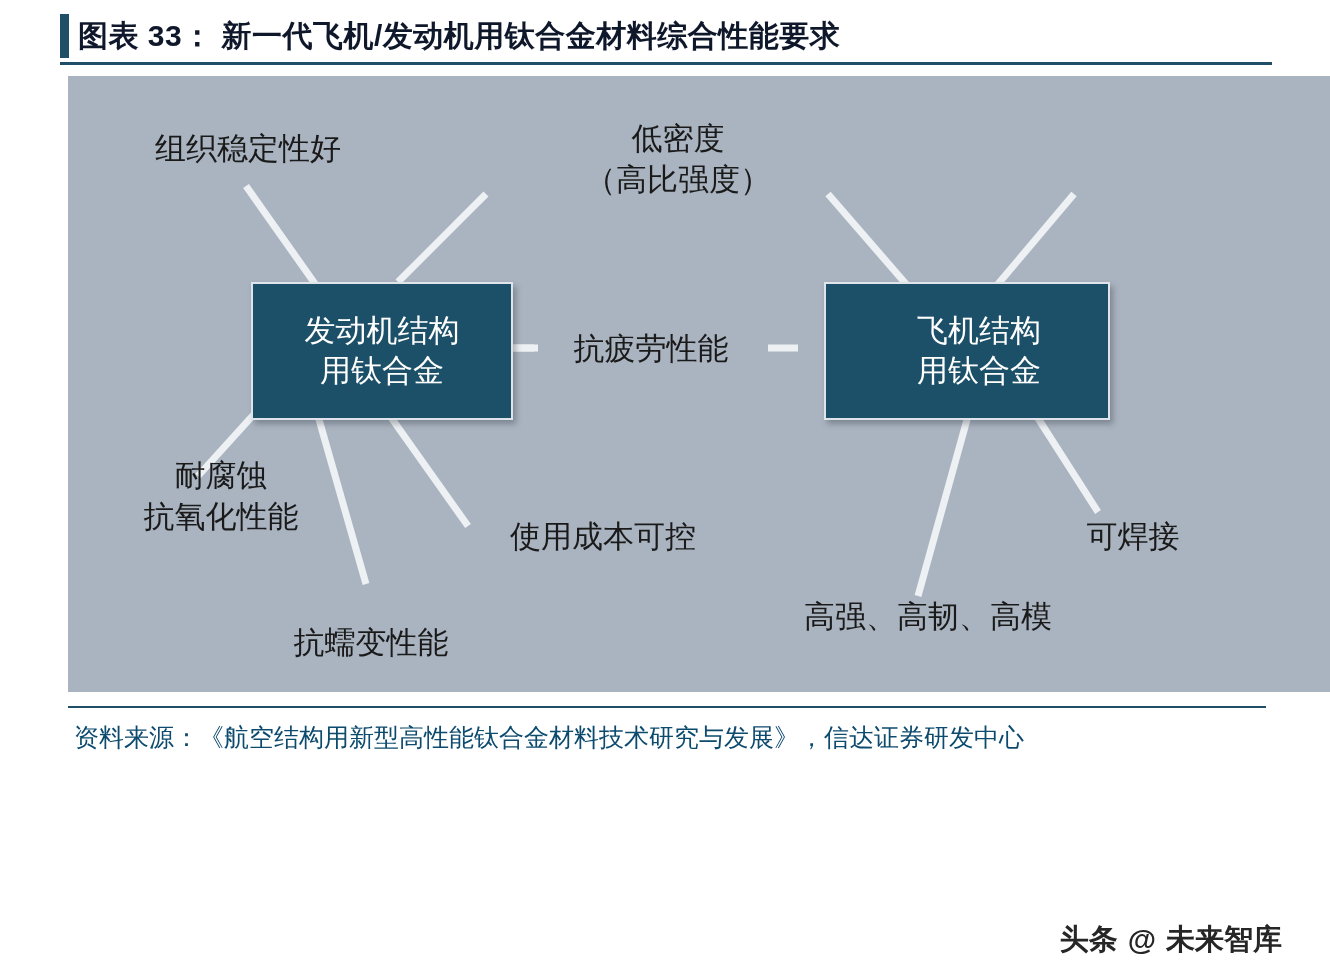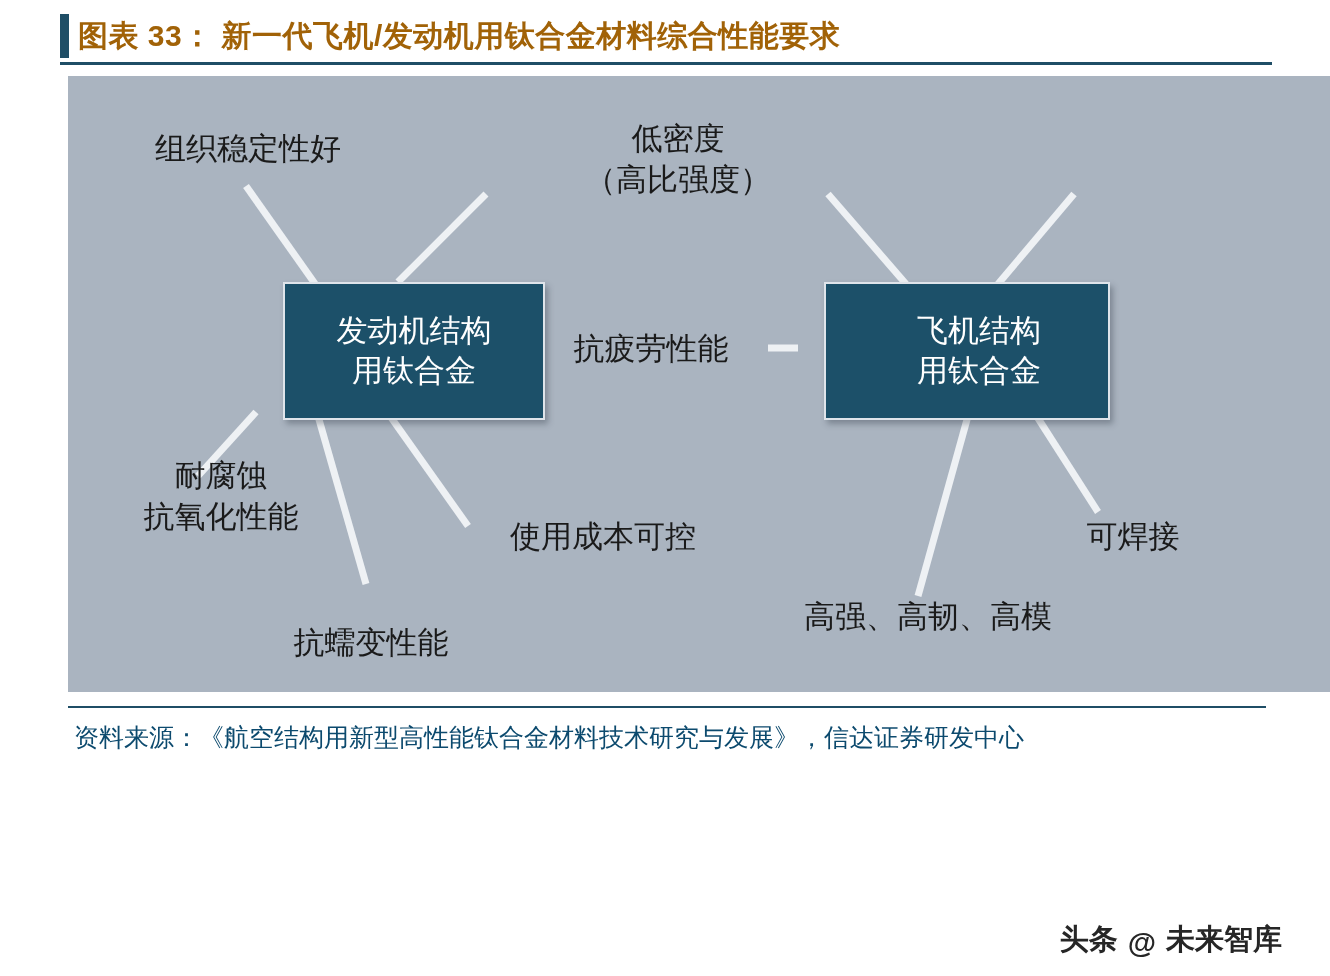--- a/index.html
+++ b/index.html
@@ -30,21 +30,21 @@
     width: 9px;
     height: 44px;
     background: #1f4e66;
   }
   #title-text {
     position: absolute;
     left: 18px;
     top: 0;
     font-size: 30px;
     font-weight: bold;
-    color: #a16207;
+    color: #0f172a;
     letter-spacing: 0.5px;
     white-space: nowrap;
     line-height: 44px;
   }
   #title-rule {
     position: absolute;
     left: 60px;
     top: 62px;
     width: 1212px;
     height: 3px;
@@ -113,21 +113,21 @@
     color: #0c4a6e;
     white-space: pre-wrap;
   }
 
   
   #watermark {
     position: absolute;
     right: 48px;
     bottom: 16px;
     display: flex;
-    align-items: flex-end;
+    align-items: center;
     gap: 10px;
     color: #262626;
     font-size: 29px;
     font-weight: bold;
     white-space: nowrap;
   }
   #watermark .wm-at {
     font-weight: bold;
   }
 </style>
@@ -173,21 +173,21 @@
 抗氧化性能</div>
 
   <div class="leaf-label" style="left:168px; top:546px; width:270px;">抗蠕变性能</div>
 
   <div class="leaf-label" style="left:385px; top:440px; width:300px;">使用成本可控</div>
 
   <div class="leaf-label" style="left:955px; top:440px; width:220px;">可焊接</div>
 
   <div class="leaf-label" style="left:660px; top:520px; width:400px;">高强、高韧、高模</div>
 
-  <div class="node-box" style="left:183px; top:206px; width:258px; height:134px;margin-left:32px;">发动机结构
+  <div class="node-box" style="left:183px; top:206px; width:258px; height:134px;">发动机结构
 用钛合金</div>
 
   <div class="node-box" style="left:756px; top:206px; width:258px; height:134px;padding-left:24px;">飞机结构
 用钛合金</div>
 
 </div>
 
 <div id="source-rule"></div>
 <div id="source-text">资料来源：《航空结构用新型高性能钛合金材料技术研究与发展》，信达证券研发中心</div>
 

